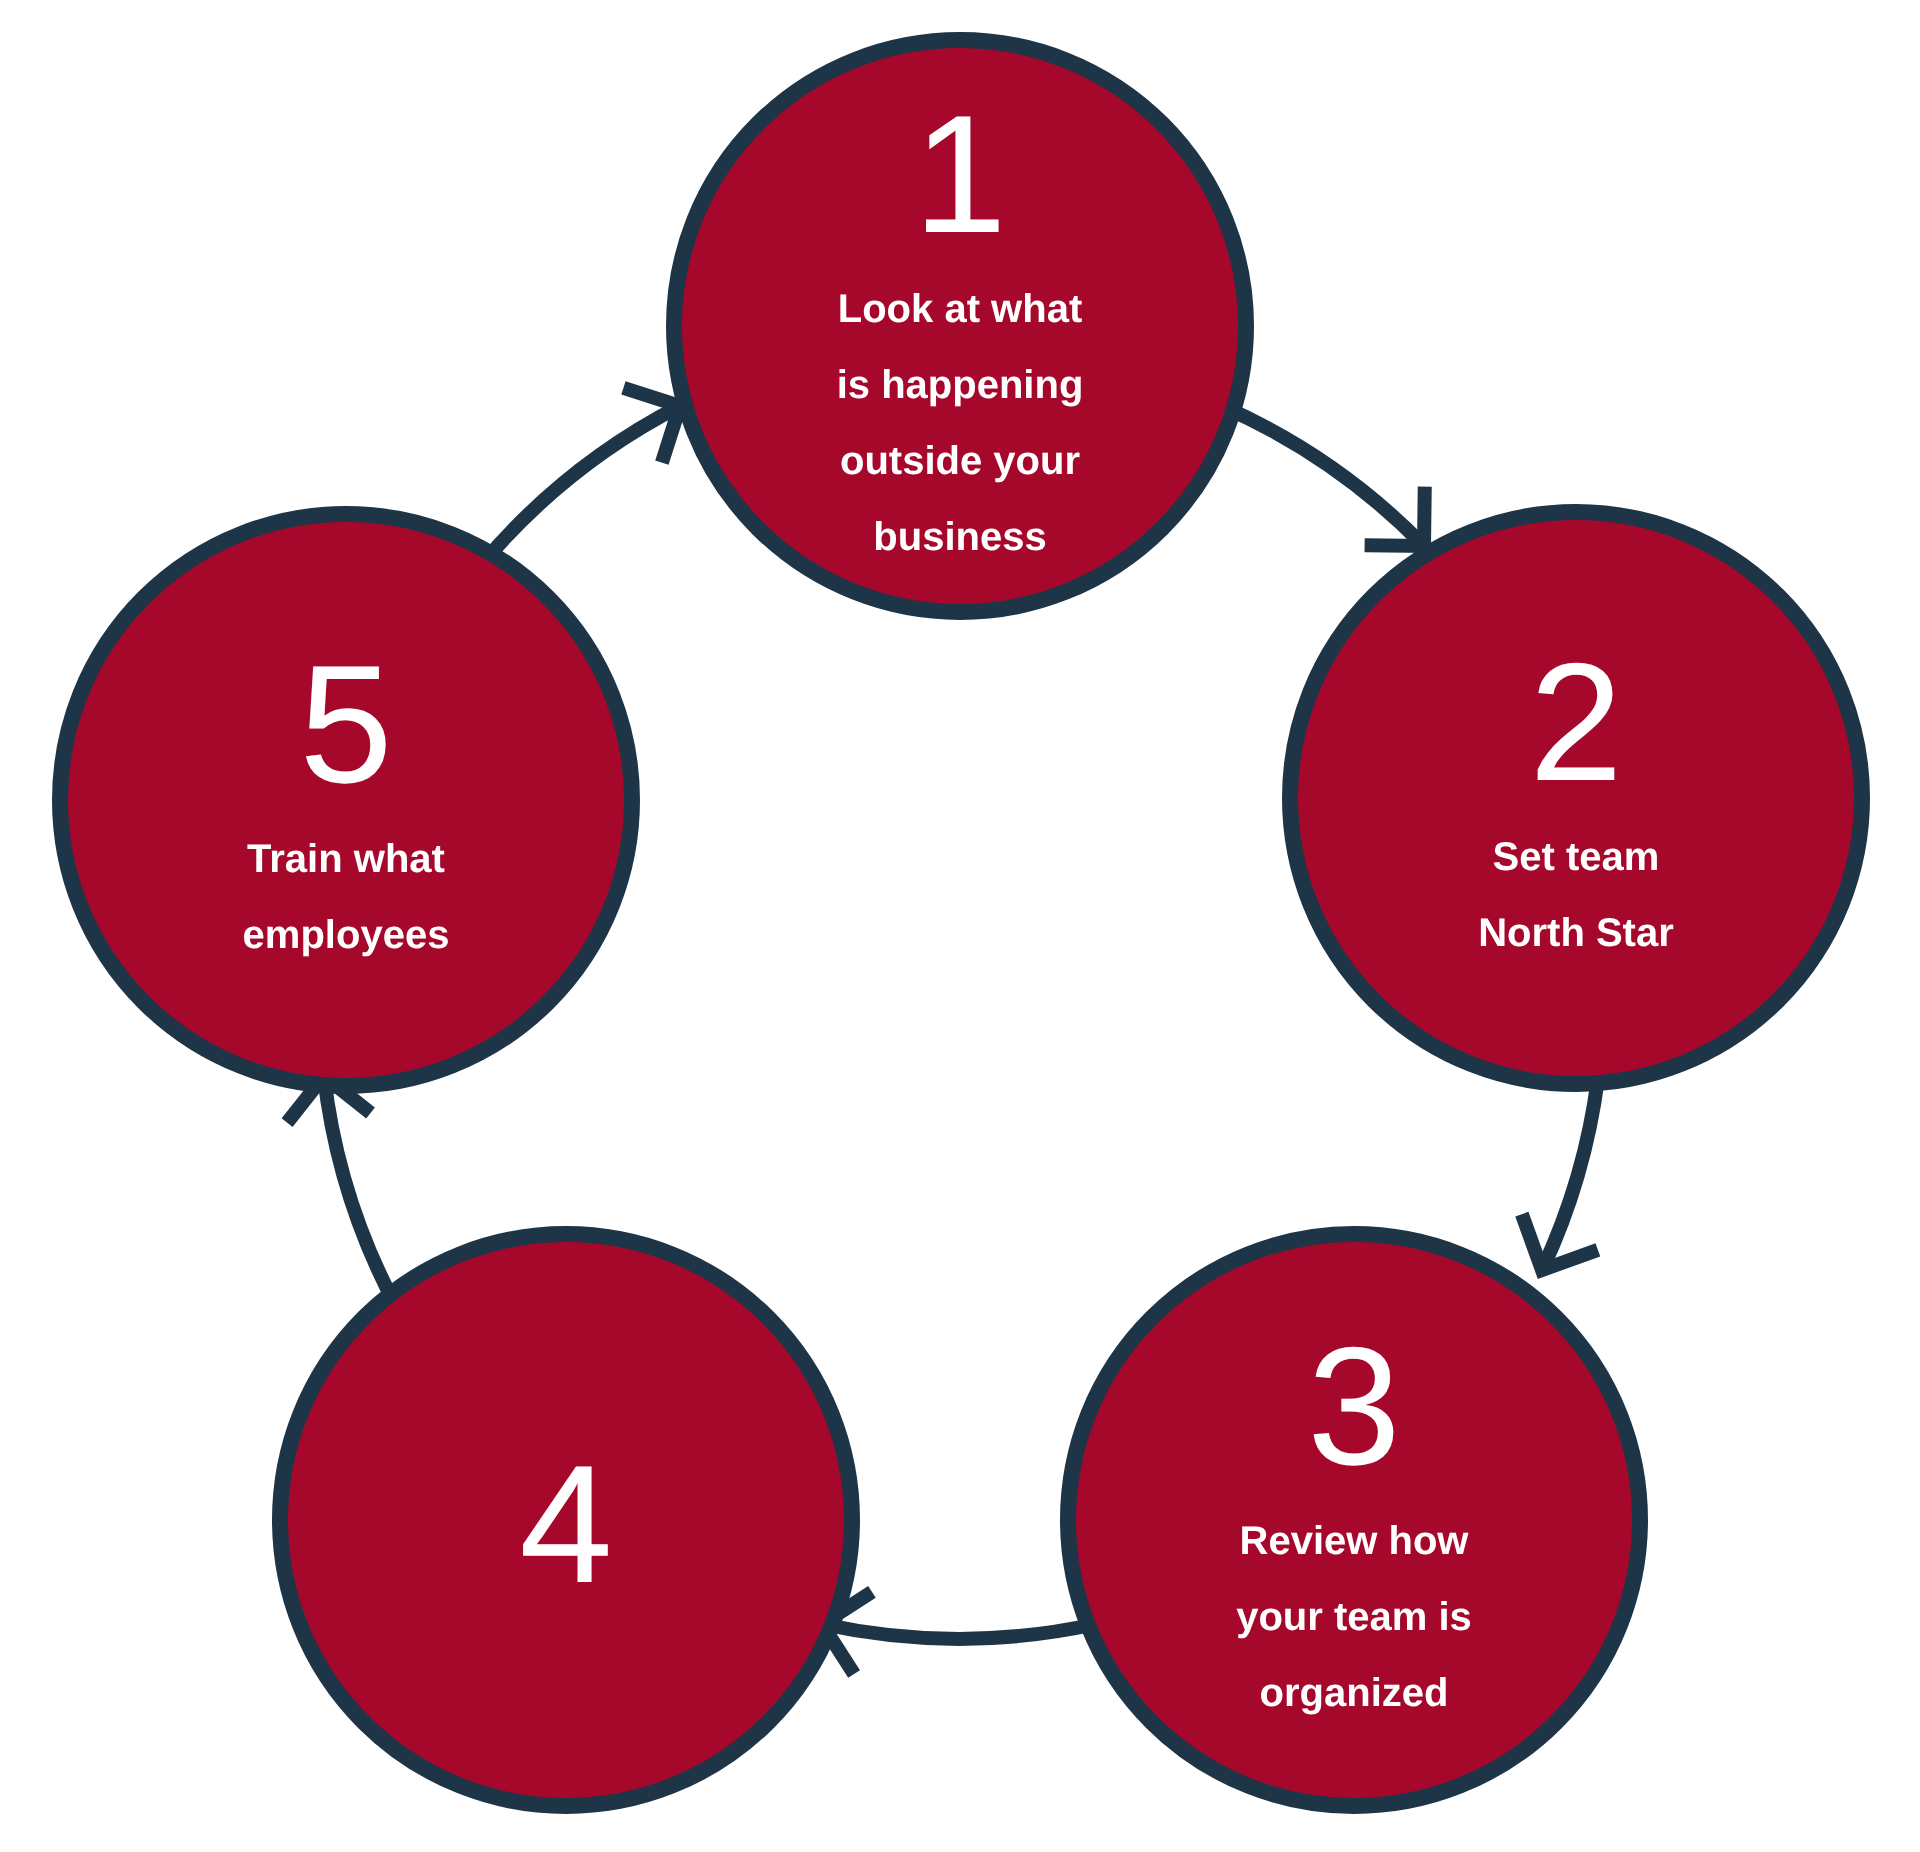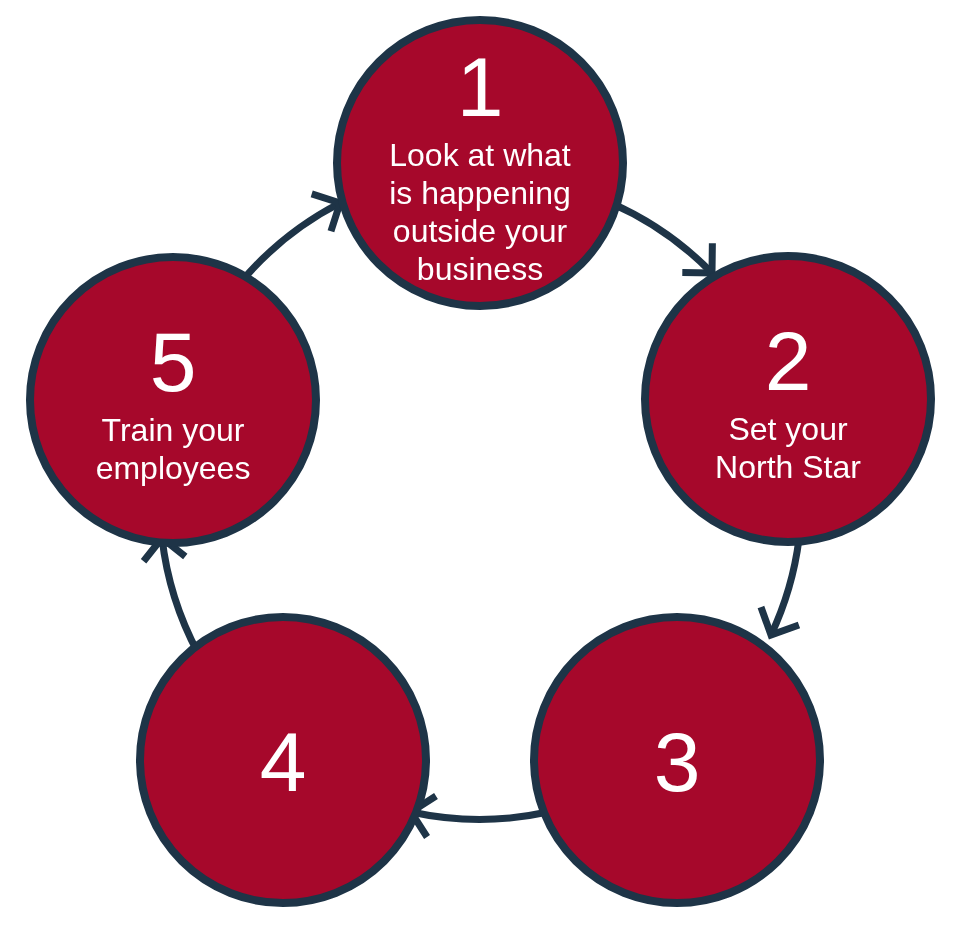--- a/index.html
+++ b/index.html
@@ -48,23 +48,23 @@
     pointer-events:none;
   }
   .step-num{
     font-size:84px;
     line-height:88px;
     font-weight:400;
     letter-spacing:0;
   }
   .step-label{
     margin-top:5px;
-    font-size:32px;
+    font-size:20px;
     line-height:38px;
-    font-weight:400;
+    font-weight:700;
     white-space:pre-line;
   }
 </style>
 </head>
 <body>
 
 <div class="stage">
 
   <svg class="diagram-svg" width="960" height="926" viewBox="0 0 960 926">
     <defs>
@@ -89,31 +89,34 @@
   <div class="step-text" style="left:355px;top:45px;">
     <div class="step-num">1</div>
     <div class="step-label">Look at what
 is happening
 outside your
 business</div>
   </div>
 
   <div class="step-text" style="left:663px;top:281px;">
     <div class="step-num">2</div>
-    <div class="step-label">Set your
+    <div class="step-label">Set team
 North Star</div>
   </div>
 
   <div class="step-text" style="left:552px;top:642px;">
     <div class="step-num">3</div>
+    <div class="step-label">Review how
+your team is
+organized</div>
   </div>
 
   <div class="step-text" style="left:158px;top:642px;">
     <div class="step-num">4</div>
   </div>
 
   <div class="step-text" style="left:48px;top:282px;">
     <div class="step-num">5</div>
-    <div class="step-label">Train your
+    <div class="step-label">Train what
 employees</div>
   </div>
 
 </div>
 
 </body></html>

